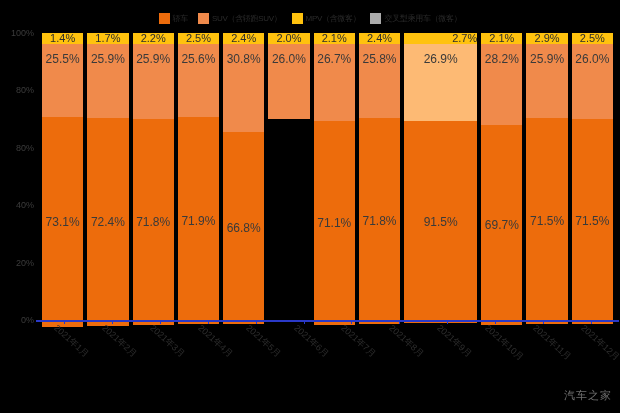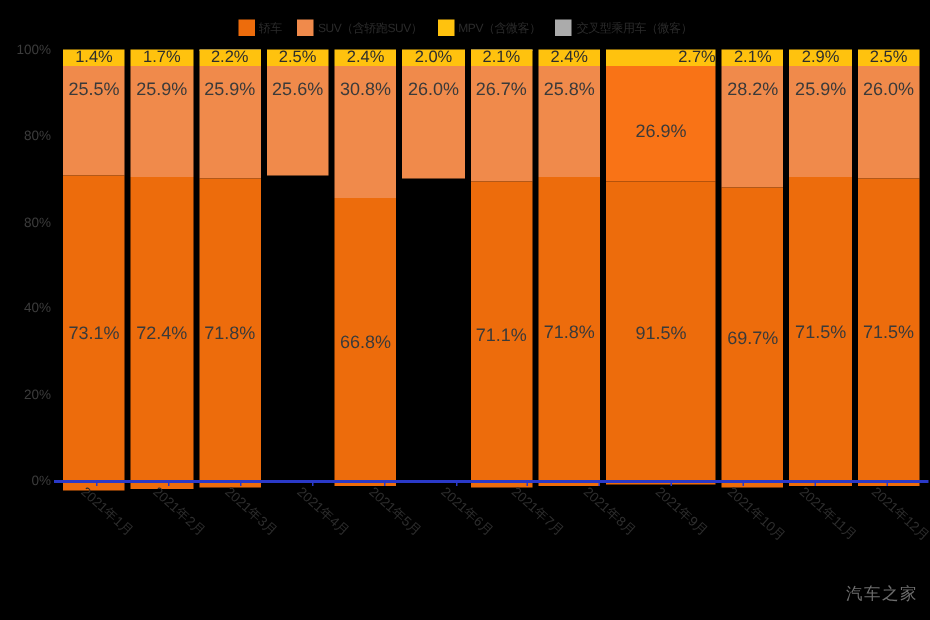--- a/index.html
+++ b/index.html
@@ -171,20 +171,23 @@
           </div>
         </div>
         <div class="bar-col">
           <div class="seg seg-gray" style="background: rgb(171, 171, 171); flex: 0 0 0%;"></div>
           <div class="seg seg-yellow" style="background: rgb(255, 194, 14); flex: 0 0 2.5%;">
             <span class="seg-label">2.5%</span>
           </div>
           <div class="seg seg-mid" style="background: rgb(240, 138, 75); flex: 0 0 25.6%;">
             <span class="seg-label">25.6%</span>
           </div>
+          <div class="seg seg-main" style="background: rgb(237, 108, 12); flex: 0 0 71.9%;">
+            <span class="seg-label">71.9%</span>
+          </div>
         </div>
         <div class="bar-col">
           <div class="seg seg-gray" style="background: rgb(171, 171, 171); flex: 0 0 0%;"></div>
           <div class="seg seg-yellow" style="background: rgb(255, 194, 14); flex: 0 0 2.4%;">
             <span class="seg-label">2.4%</span>
           </div>
           <div class="seg seg-mid" style="background: rgb(240, 138, 75); flex: 0 0 30.8%;">
             <span class="seg-label">30.8%</span>
           </div>
           <div class="seg seg-main" style="background: rgb(237, 108, 12); flex: 0 0 66.8%; text-align: center;">
@@ -222,21 +225,21 @@
           </div>
           <div class="seg seg-main" style="background: rgb(237, 108, 12); flex: 0 0 71.8%;">
             <span class="seg-label">71.8%</span>
           </div>
         </div>
         <div class="bar-col">
           <div class="seg seg-gray" style="background: rgb(171, 171, 171); flex: 0 0 0%;"></div>
           <div class="seg seg-yellow" style="background: rgb(255, 194, 14); flex: 0 0 2.7%; padding-left: 48px;">
             <span class="seg-label">2.7%</span>
           </div>
-          <div class="seg seg-mid" style="background: #f97316; flex: 0 0 26.9%; align-items: center;">
+          <div class="seg seg-mid" style="background: #fdba74; flex: 0 0 26.9%;">
             <span class="seg-label">26.9%</span>
           </div>
           <div class="seg seg-main" style="background: rgb(237, 108, 12); flex: 0 0 70.4%;">
             <span class="seg-label">91.5%</span>
           </div>
         </div>
         <div class="bar-col">
           <div class="seg seg-gray" style="background: rgb(171, 171, 171); flex: 0 0 0%;"></div>
           <div class="seg seg-yellow" style="background: rgb(255, 194, 14); flex: 0 0 2.1%;">
             <span class="seg-label">2.1%</span>

